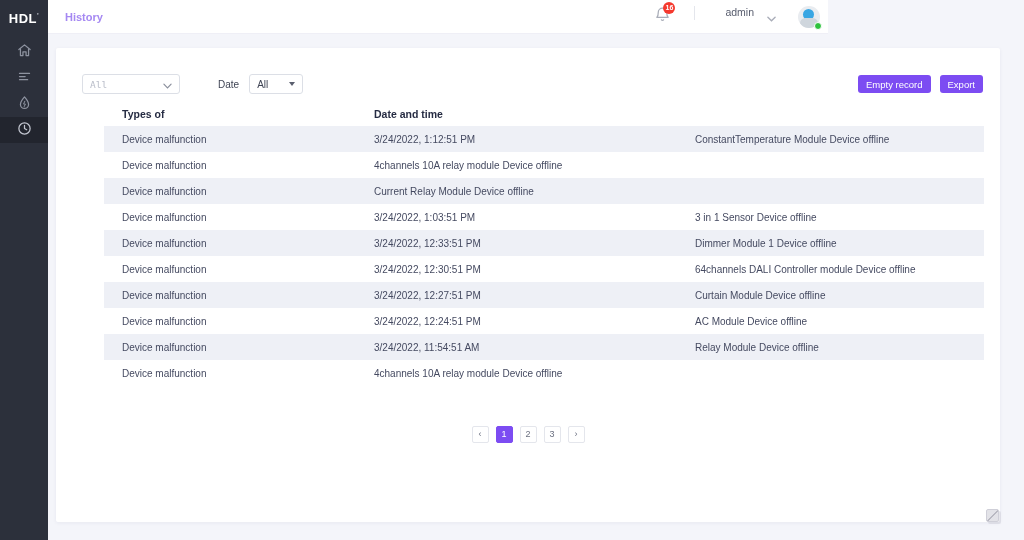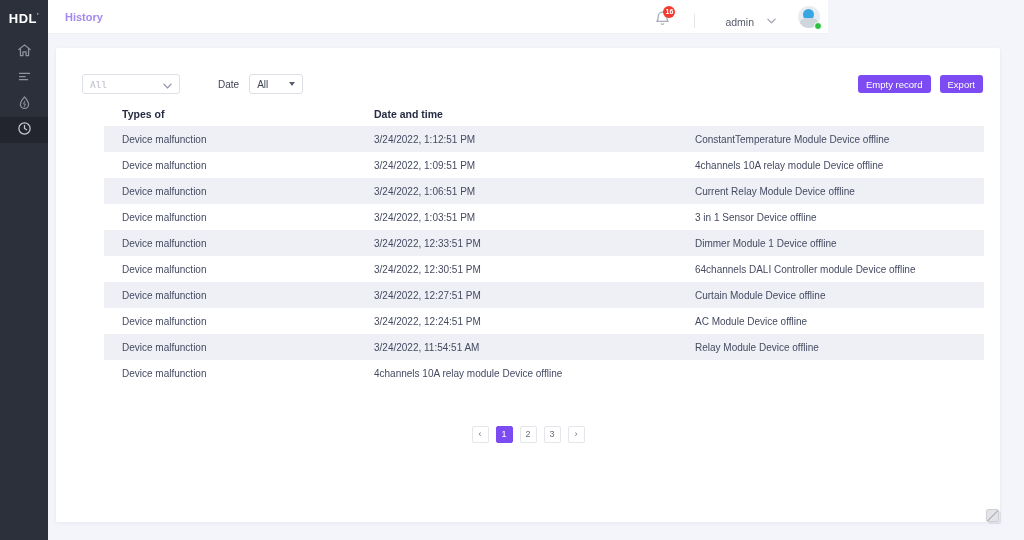--- a/index.html
+++ b/index.html
@@ -33,21 +33,21 @@
   
   .topbar {
     position:absolute; left:48px; top:0; width:780px; height:34px;
     background:#ffffff; border-bottom:1px solid #efeff6;
     display:flex; align-items:center; z-index:20;
   }
   .page-title {
     margin-left:17px; font-size:11px; font-weight:bold; color:#a588f2;
   }
   .topbar-right {
-    margin-left:auto; display:flex; align-items:flex-end; gap:8px;
+    margin-left:auto; display:flex; align-items:flex-start; gap:8px;
   }
   .bell-wrap { position:relative; width:18px; height:18px; margin-right:14px; cursor:pointer; }
   .bell-wrap svg { stroke:#a9adb8; }
   .badge {
     position:absolute; top:-4px; left:9px;
     background:#f5392e; color:#fff; font-size:7px; font-weight:bold;
     min-width:12px; height:12px; line-height:12px; border-radius:7px;
     text-align:center; padding:0 2px;
   }
   .tb-divider { width:1px; height:14px; background:#e4e6ec; margin-right:22px; }
@@ -242,26 +242,24 @@
       <span class="c2">Date and time</span>
     </div>
     <div id="tbody">
         <div class="trow striped">
           <span class="c1">Device malfunction</span>
           <span class="c2">3/24/2022, 1:12:51 PM</span>
           <span class="c3">ConstantTemperature Module Device offline</span>
         </div>
         <div class="trow">
           <span class="c1">Device malfunction</span>
-          <span class="c2">3/24/2022, 1:09:51 PM</span>
           <span class="c3">4channels 10A relay module Device offline</span>
         </div>
         <div class="trow striped">
           <span class="c1">Device malfunction</span>
-          <span class="c2">3/24/2022, 1:06:51 PM</span>
           <span class="c3">Current Relay Module Device offline</span>
         </div>
         <div class="trow">
           <span class="c1">Device malfunction</span>
           <span class="c2">3/24/2022, 1:03:51 PM</span>
           <span class="c3">3 in 1 Sensor Device offline</span>
         </div>
         <div class="trow striped">
           <span class="c1">Device malfunction</span>
           <span class="c2">3/24/2022, 12:33:51 PM</span>

